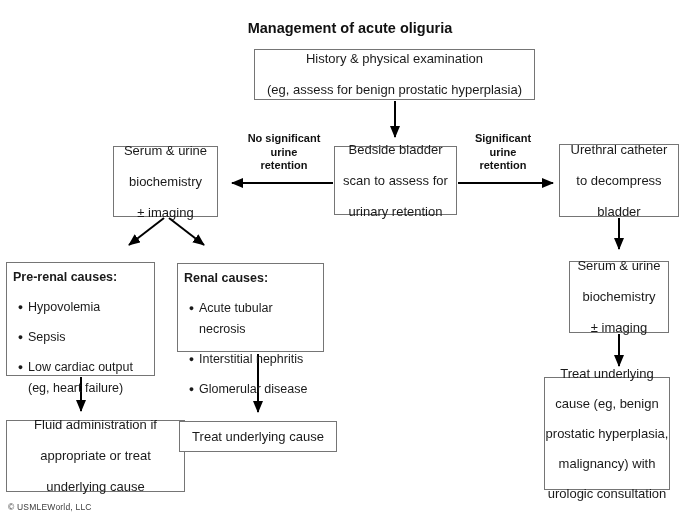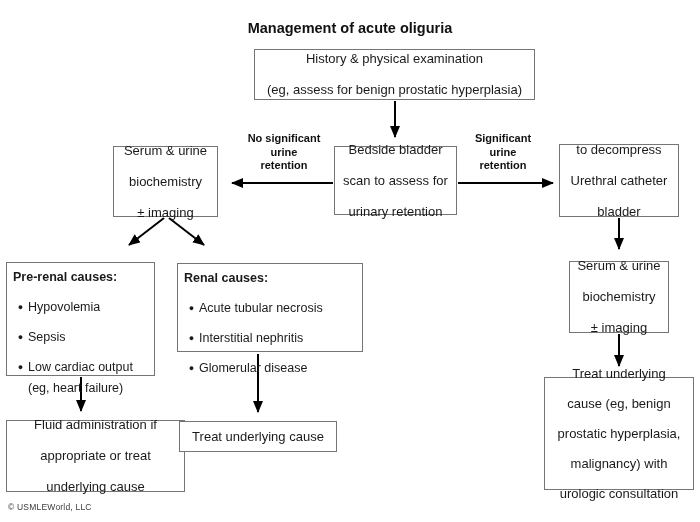--- a/index.html
+++ b/index.html
@@ -71,22 +71,22 @@
     <div class="bline">± imaging</div>
   </div>
 
   <div class="box" style="left:334px;top:146px;width:123px;height:69px;">
     <div class="bline">Bedside bladder</div>
     <div class="bline">scan to assess for</div>
     <div class="bline">urinary retention</div>
   </div>
 
   <div class="box" style="left:559px;top:144px;width:120px;height:73px;">
+    <div class="bline">Urethral catheter</div>
     <div class="bline">to decompress</div>
-    <div class="bline">Urethral catheter</div>
     <div class="bline">bladder</div>
   </div>
 
   <div class="edge-label" style="left:234px;top:132px;width:100px;">
     <div>No significant</div>
     <div>urine</div>
     <div>retention</div>
   </div>
 
   <div class="edge-label" style="left:453px;top:132px;width:100px;">
@@ -104,21 +104,21 @@
     <div class="brow">
       <span class="bdot">●</span>
       <span class="btxt">Sepsis</span>
     </div>
     <div class="brow">
       <span class="bdot">●</span>
       <span class="btxt">Low cardiac output (eg, heart failure)</span>
     </div>
   </div>
 
-  <div class="box list-box" style="left:177px;top:263px;width:186px;height:89px;">
+  <div class="box list-box" style="left:177px;top:263px;width:147px;height:89px;">
     <div class="heading">Renal causes:</div>
     <div class="brow">
       <span class="bdot">●</span>
       <span class="btxt">Acute tubular necrosis</span>
     </div>
     <div class="brow">
       <span class="bdot">●</span>
       <span class="btxt">Interstitial nephritis</span>
     </div>
     <div class="brow">
@@ -136,21 +136,21 @@
   <div class="box" style="left:6px;top:420px;width:179px;height:72px;">
     <div class="bline">Fluid administration if</div>
     <div class="bline">appropriate or treat</div>
     <div class="bline">underlying cause</div>
   </div>
 
   <div class="box" style="left:179px;top:421px;width:158px;height:31px;">
     <div class="bline">Treat underlying cause</div>
   </div>
 
-  <div class="box" style="left:544px;top:377px;width:150px;height:113px;line-height:21px;">
+  <div class="box" style="left:544px;top:377px;width:126px;height:113px;line-height:21px;">
     <div class="bline">Treat underlying</div>
     <div class="bline">cause (eg, benign</div>
     <div class="bline">prostatic hyperplasia,</div>
     <div class="bline">malignancy) with</div>
     <div class="bline">urologic consultation</div>
   </div>
 
   <div class="copyright">© USMLEWorld, LLC</div>
 
 </div>

